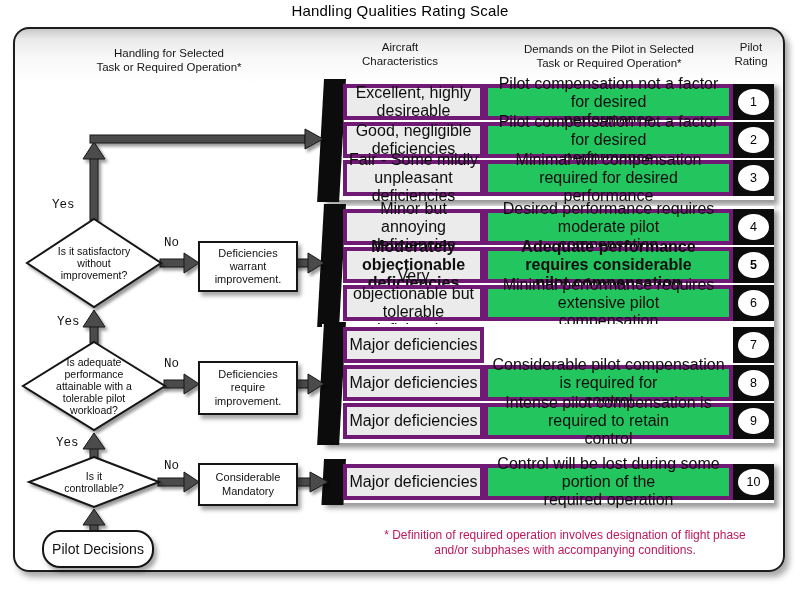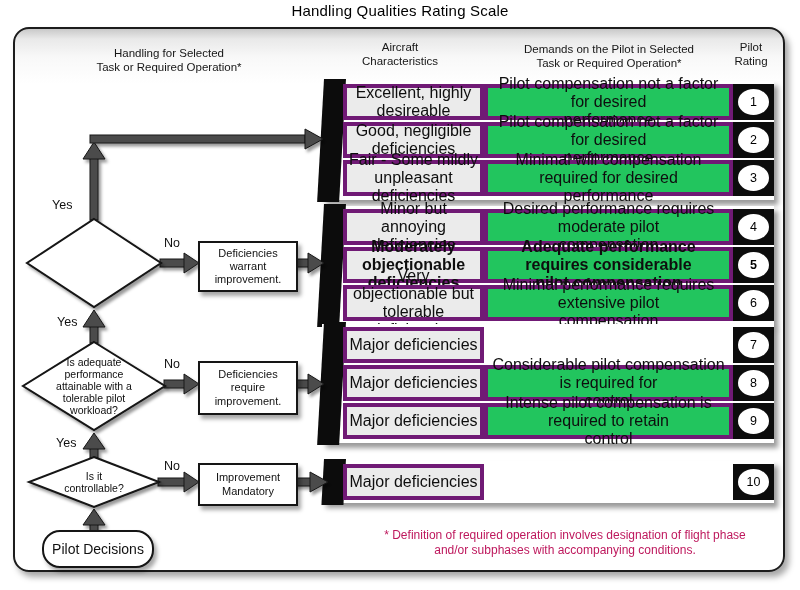--- a/index.html
+++ b/index.html
@@ -33,21 +33,21 @@
     display:flex;align-items:center;justify-content:center;font-size:12.5px;color:#000;}
 
   .flow-box{position:absolute;background:#fff;border:2px solid #151515;
     box-shadow:3px 4px 4px rgba(0,0,0,0.35);display:flex;align-items:center;justify-content:center;
     text-align:center;white-space:pre-line;font-size:11px;line-height:1.2;}
   .pill{position:absolute;left:42px;top:530px;width:108px;height:34px;background:#fff;
     border:2px solid #151515;border-radius:18px;box-shadow:3px 4px 4px rgba(0,0,0,0.35);
     display:flex;align-items:center;justify-content:center;font-size:14px;}
   .diamond-label{position:absolute;text-align:center;white-space:pre-line;
     font-size:10.5px;line-height:1.15;color:#0e0e0e;}
-  .yn{position:absolute;font-size:12.5px;color:#111;}
+  .yn{position:absolute;font-size:12.5px;color:#111;font-family:Liberation Mono, monospace;}
 
   .footnote{position:absolute;left:350px;top:528px;width:430px;text-align:center;
     white-space:pre-line;font-size:12px;line-height:1.25;color:#be185d;}
 
   svg.overlay{position:absolute;left:0;top:0;pointer-events:none;}
 </style>
 </head>
 <body>
 
 <div id="canvas">
@@ -149,20 +149,22 @@
       <div class="cell-rating">
           <span class="rating-ellipse">9</span>
         </div>
     </div>
   </div>
 
   <div class="group" style="top:461px;height:42px;">
     <div class="bar" style="height:46px;"></div>
     <div class="row" style="top:3px;">
       <div class="cell cell-char">Major deficiencies</div>
+      <div class="cell cell-dem">Control will be lost during some portion of the
+required operation</div>
       <div class="cell-rating">
           <span class="rating-ellipse">10</span>
         </div>
     </div>
   </div>
 
   <svg class="overlay" width="800" height="590" viewBox="0 0 800 590">
     <defs>
       <filter id="ds" x="-30%" y="-30%" width="170%" height="170%">
         <feDropShadow dx="2.5" dy="3" stdDeviation="1.6" flood-opacity="0.40"></feDropShadow>
@@ -219,20 +221,23 @@
           <polygon points="310,472 310,492 328,482"></polygon>
       </g>
     </g>
     <g fill="#ffffff" stroke="#141414" stroke-width="2" filter="url(#ds)">
       <polygon points="94,219 161,263 94,307 27,263"></polygon>
       <polygon points="94,342 165,386 94,430 23,386"></polygon>
       <polygon points="94,457 159,482 94,507 29,482"></polygon>
     </g>
   </svg>
 
+  <div class="diamond-label" style="left:32px;top:245px;width:124px;">Is it satisfactory
+without
+improvement?</div>
   <div class="diamond-label" style="left:30px;top:356px;width:128px;">Is adequate
 performance
 attainable with a
 tolerable pilot
 workload?</div>
   <div class="diamond-label" style="left:42px;top:470px;width:104px;">Is it
 controllable?</div>
 
   <div class="yn" style="left:52px;top:198px;">Yes</div>
   <div class="yn" style="left:57px;top:315px;">Yes</div>
@@ -240,21 +245,21 @@
   <div class="yn" style="left:164px;top:236px;">No</div>
   <div class="yn" style="left:164px;top:357px;">No</div>
   <div class="yn" style="left:164px;top:459px;">No</div>
 
   <div class="flow-box" style="left:198px;top:241px;width:96px;height:47px;">Deficiencies
 warrant
 improvement.</div>
   <div class="flow-box" style="left:198px;top:361px;width:96px;height:50px;">Deficiencies
 require
 improvement.</div>
-  <div class="flow-box" style="left:198px;top:463px;width:96px;height:39px;">Improvement
+  <div class="flow-box" style="left:198px;top:463px;width:96px;height:39px;">Considerable
 Mandatory</div>
 
   <div class="pill">Pilot Decisions</div>
 
   <div class="footnote">* Definition of required operation involves designation of flight phase
 and/or subphases with accompanying conditions.</div>
 
 </div>
 
 </body></html>

